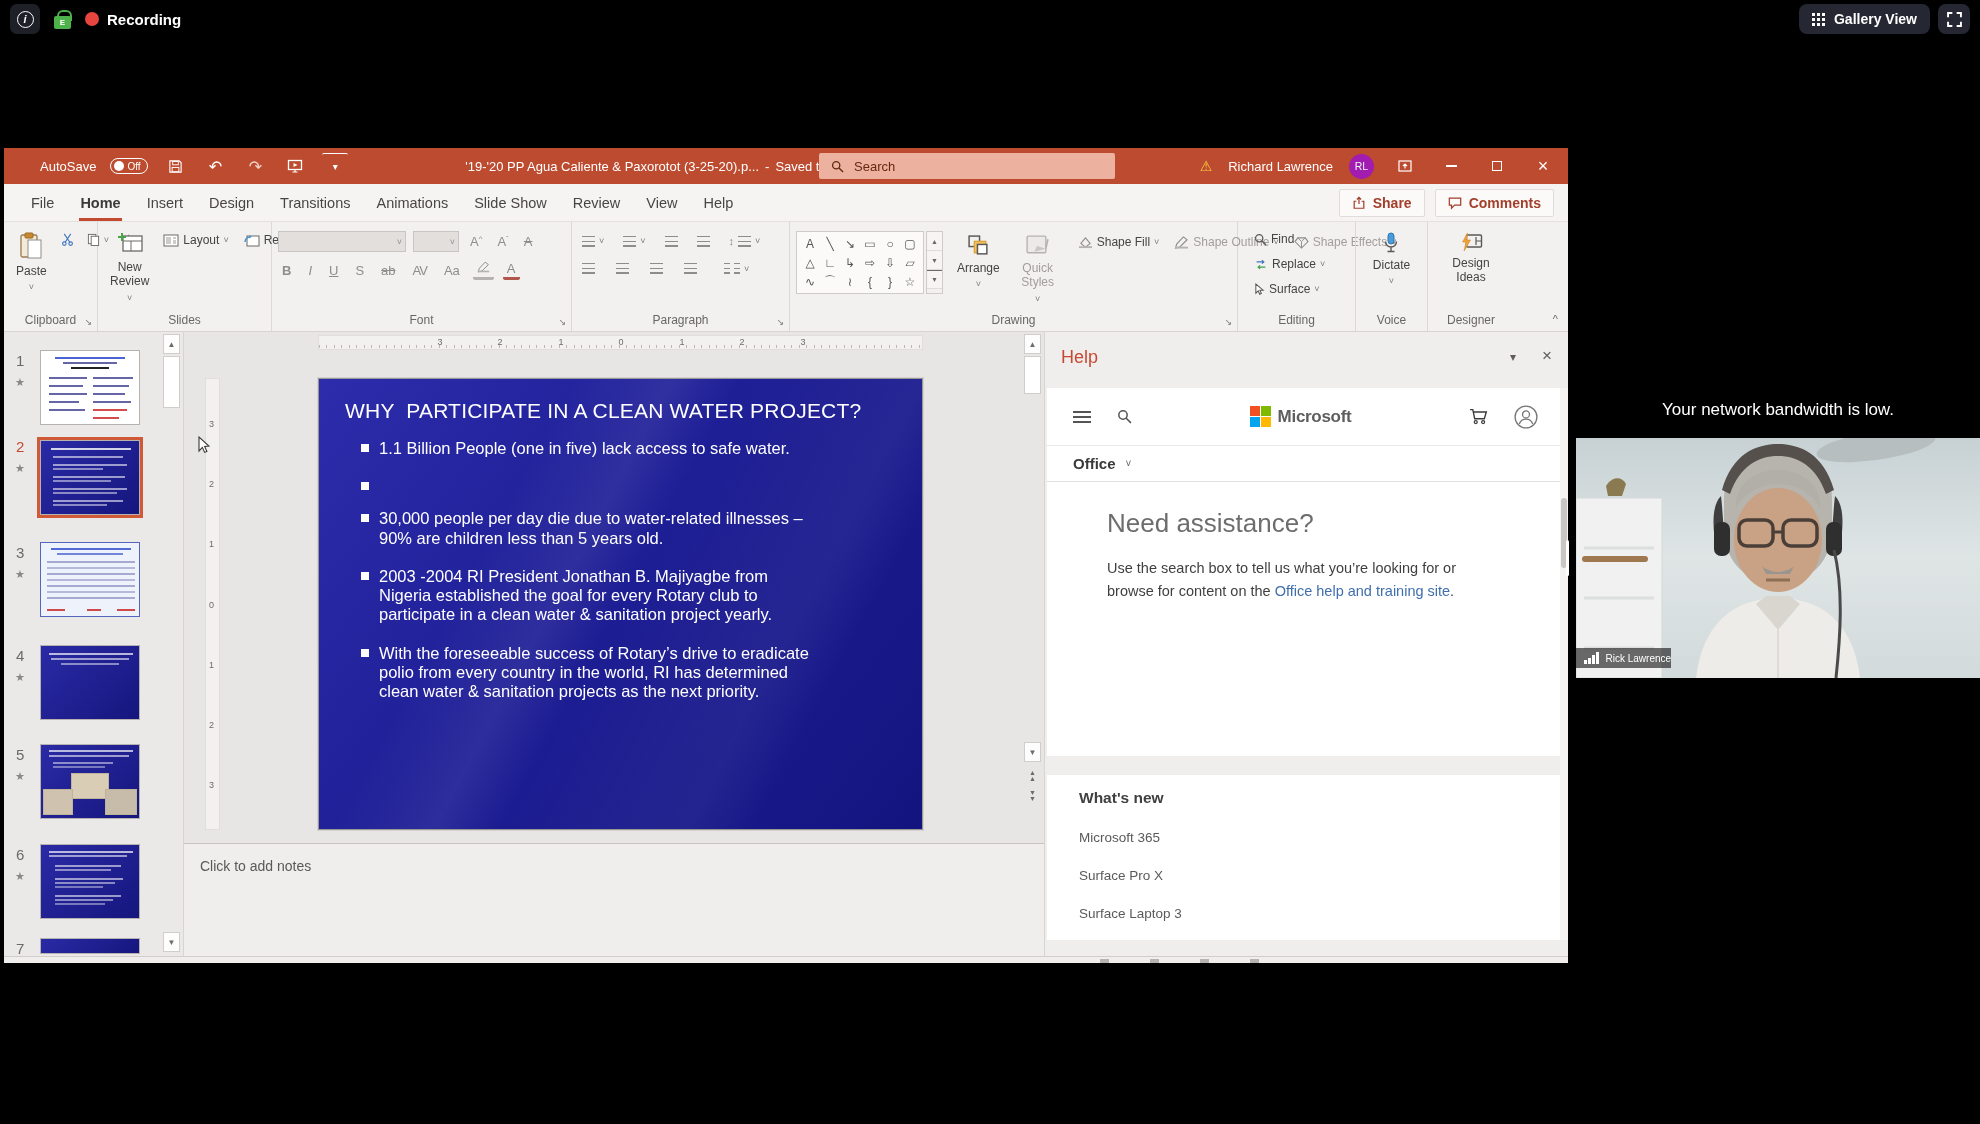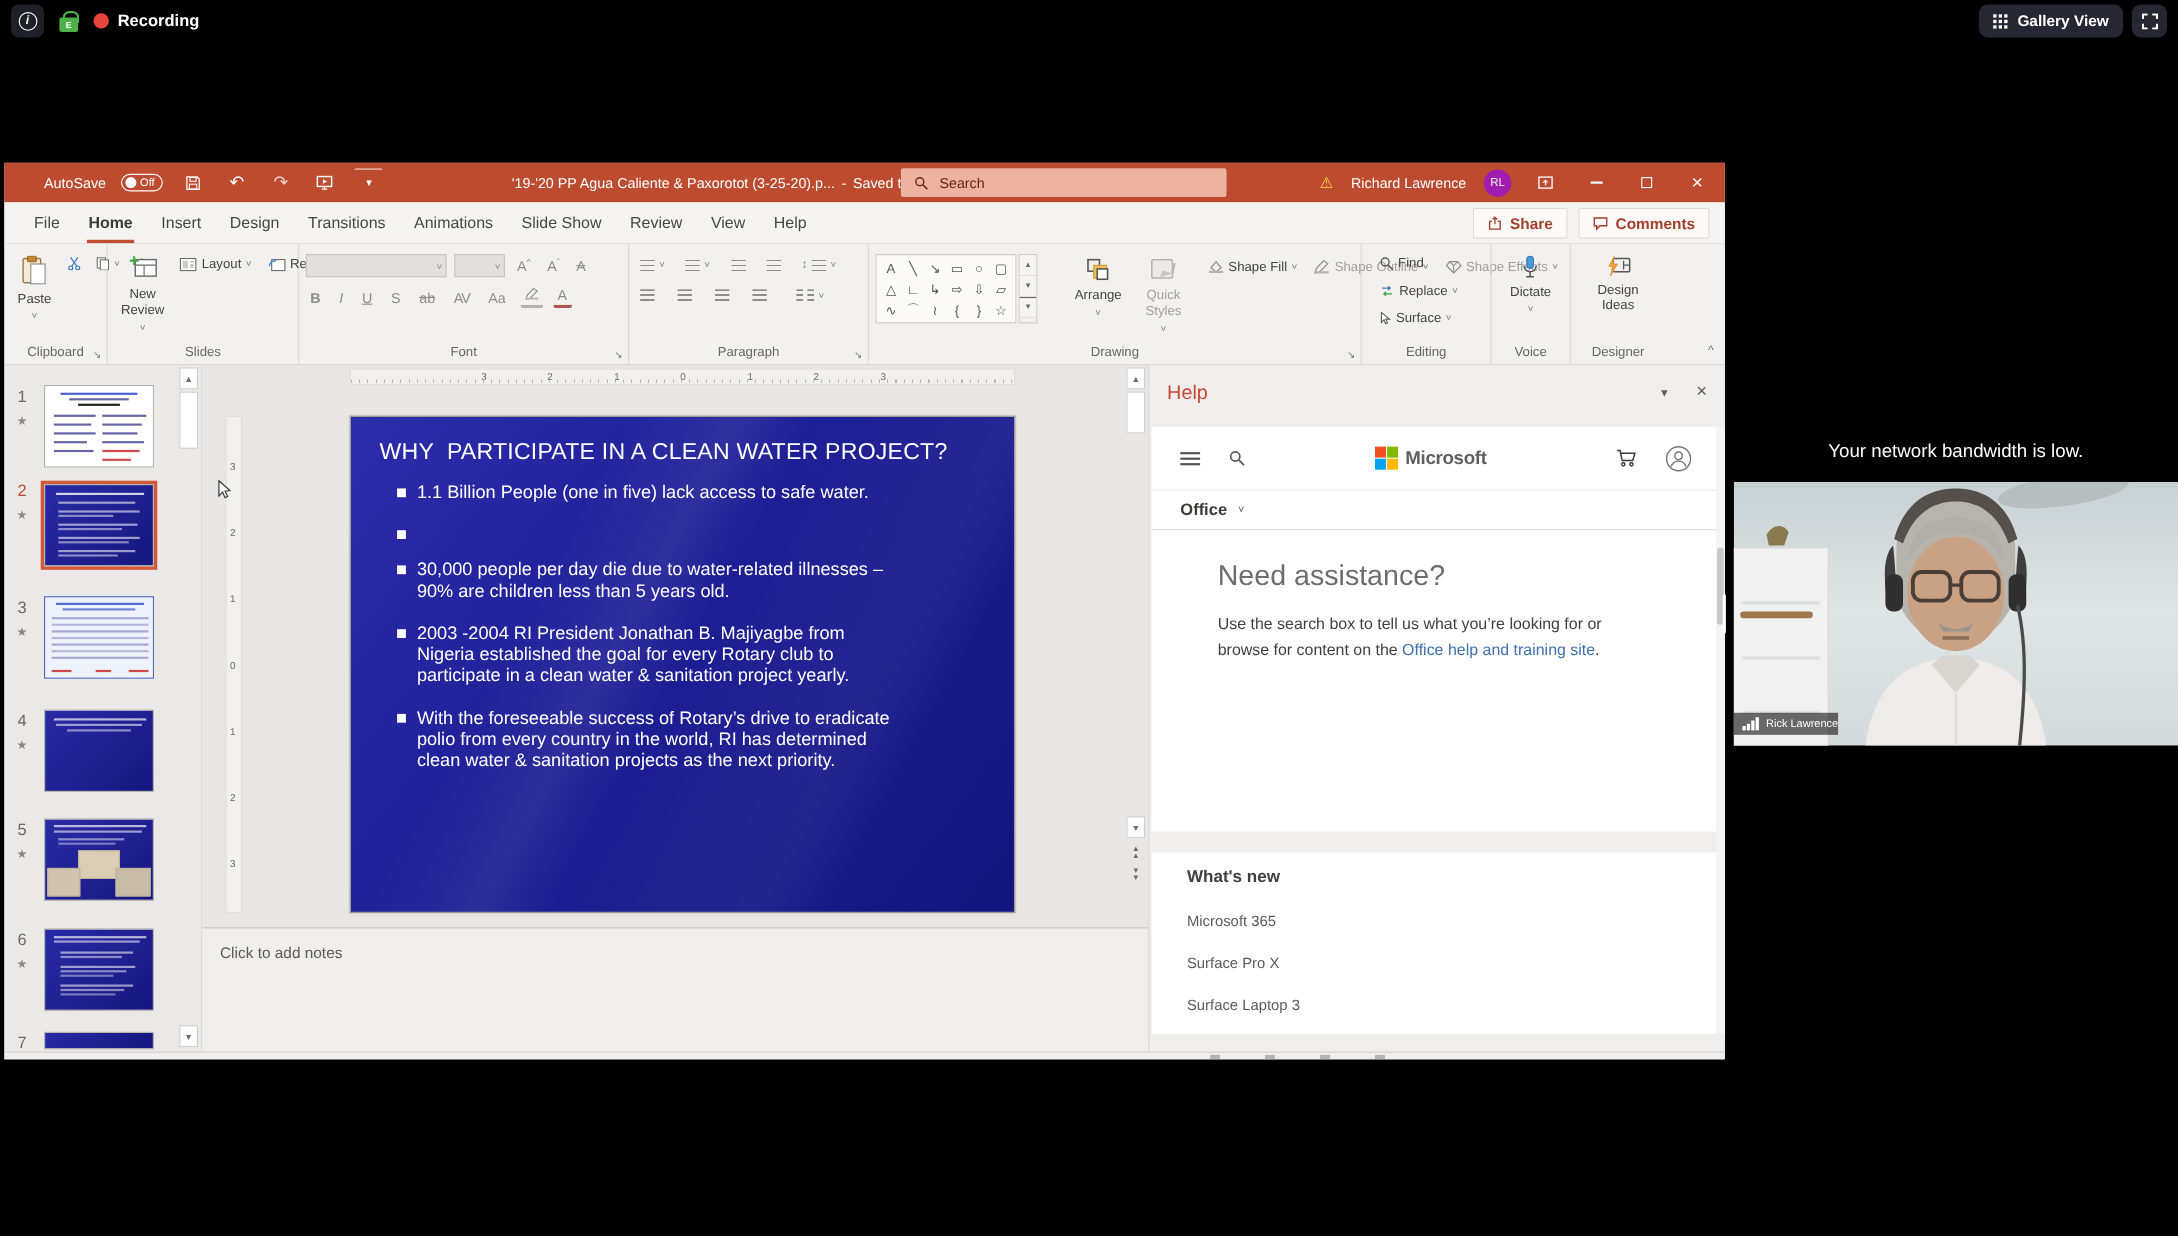--- a/index.html
+++ b/index.html
@@ -554,21 +554,21 @@
             <span class="shape">{</span>
             <span class="shape">}</span>
             <span class="shape">☆</span>
           </div>
           <div class="gal-scroll">
             <span>▲</span>
             <span>▼</span>
             <span style="border-top:1px solid #6c6a68">▼</span>
           </div>
         </div>
-        <div class="bigbtn" style="margin-left:24px">
+        <div class="bigbtn" style="margin-left:4px">
           <svg width="23" height="23">
               <use href="#i-arrange"></use>
             </svg>
           <span>Arrange</span>
           <span class="chev">˅</span>
         </div>
         <div class="bigbtn" style="color:#a19e9b">
           <svg width="25" height="23">
               <use href="#i-quick"></use>
             </svg>

